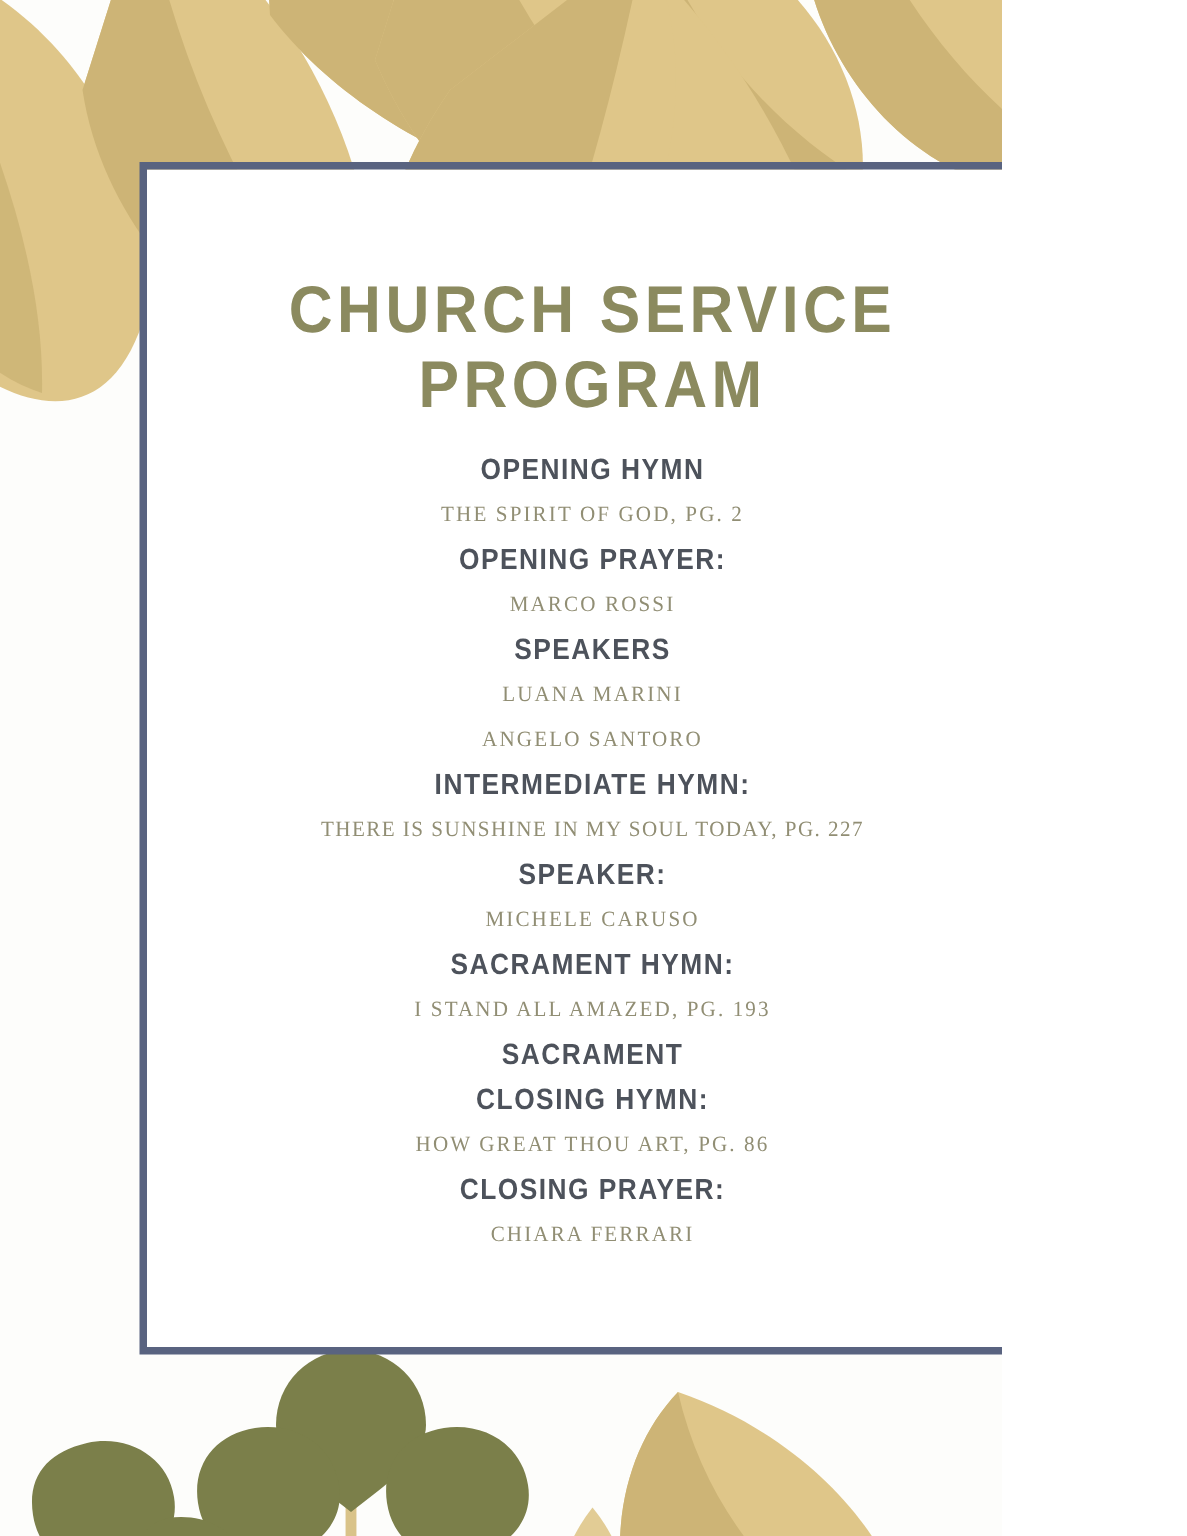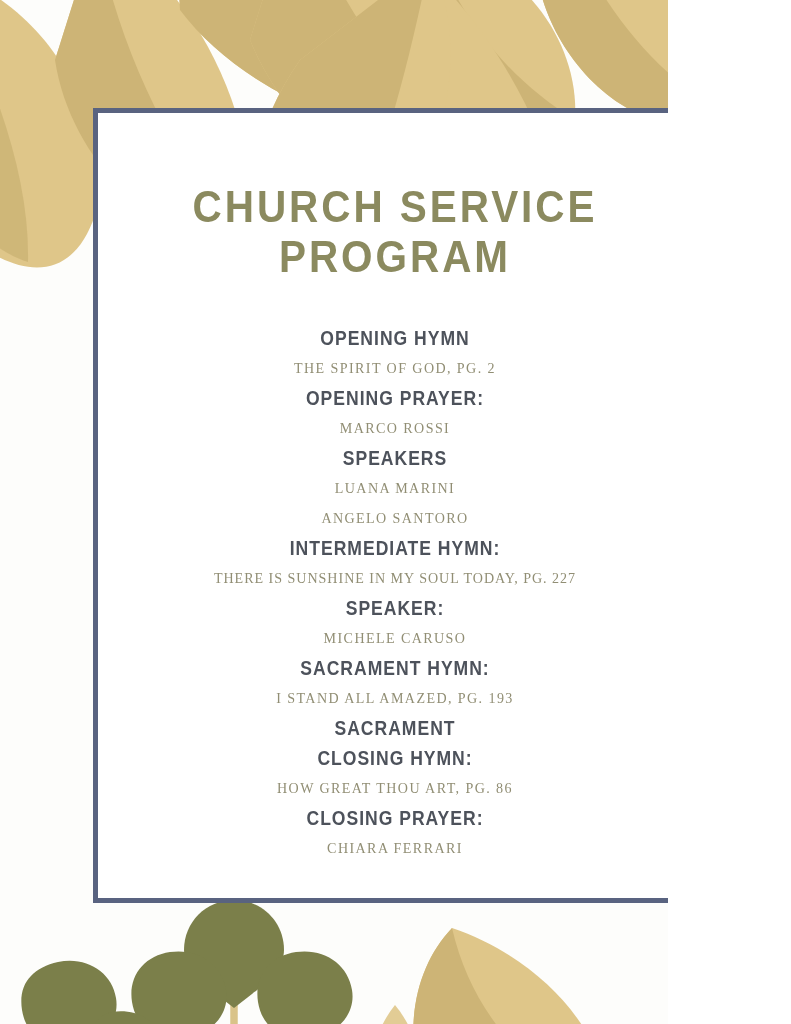--- a/index.html
+++ b/index.html
@@ -73,21 +73,21 @@
     font-weight: bold;
     letter-spacing: 3.2px;
     line-height: 50px;
     text-transform: uppercase;
     transform: scaleX(0.92);
     transform-origin: center top;
   }
 
   .program {
     position: absolute;
-    top: 210px;
+    top: 185px;
     left: 0;
     width: 594px;
   }
 
   .row {
     text-align: center;
     width: 594px;
   }
 
   .row.head {

